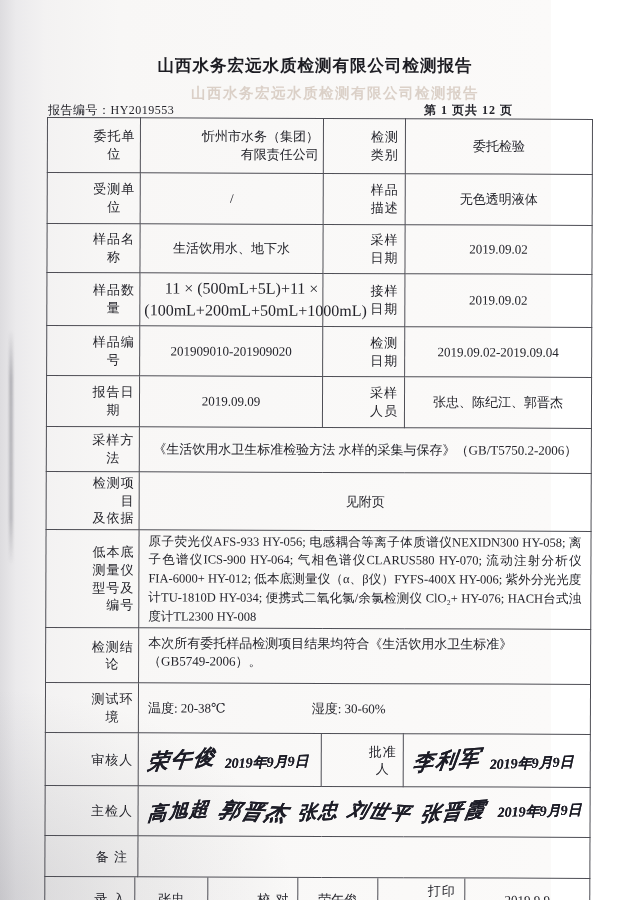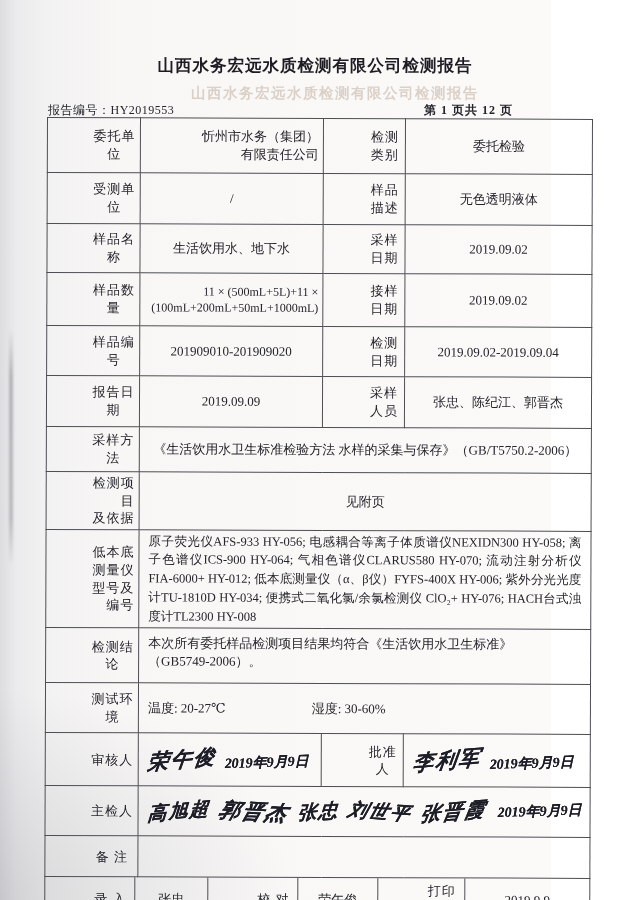--- a/index.html
+++ b/index.html
@@ -120,21 +120,21 @@
         <td>无色透明液体</td>
       </tr>
       <tr>
         <td class="lbl" style="height:44px">样品名称</td>
         <td>生活饮用水、地下水</td>
         <td class="lbl">采样日期</td>
         <td>2019.09.02</td>
       </tr>
       <tr>
         <td class="lbl" style="height:48px">样品数量</td>
-        <td class="ml" style="font-size:12px">11 × (500mL+5L)+11 ×
+        <td class="ml" style="font-size:16px">11 × (500mL+5L)+11 ×
 (100mL+200mL+50mL+1000mL)</td>
         <td class="lbl">接样日期</td>
         <td>2019.09.02</td>
       </tr>
       <tr>
         <td class="lbl" style="height:45px">样品编号</td>
         <td>201909010-201909020</td>
         <td class="lbl">检测日期</td>
         <td>2019.09.02-2019.09.04</td>
       </tr>
@@ -160,21 +160,21 @@
       </tr>
       <tr>
         <td class="lbl" style="height:50px">检测结论</td>
         <td colspan="3" class="left ml" style="vertical-align:top;padding-top:6px">本次所有委托样品检测项目结果均符合《生活饮用水卫生标准》
 （GB5749-2006）。</td>
       </tr>
       <tr>
         <td class="lbl" style="height:45px">测试环境</td>
         <td colspan="3" class="left">
           <div class="env">
-            <span class="temp">温度: 20-27℃</span>
+            <span class="temp">温度: 20-38℃</span>
             <span class="hum">湿度: 30-60%</span>
           </div>
         </td>
       </tr>
       <tr>
         <td class="lbl" style="height:48px">审核人</td>
         <td class="sigcell left">
           <span class="sig">荣午俊</span><span class="hdate">2019年9月9日</span>
         </td>
         <td class="lbl">批准人</td>

